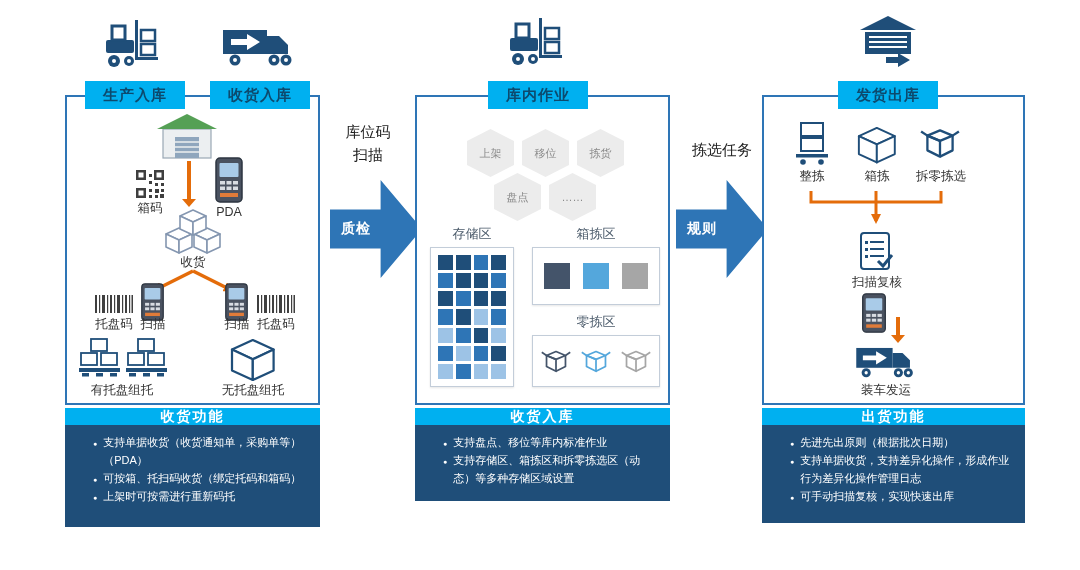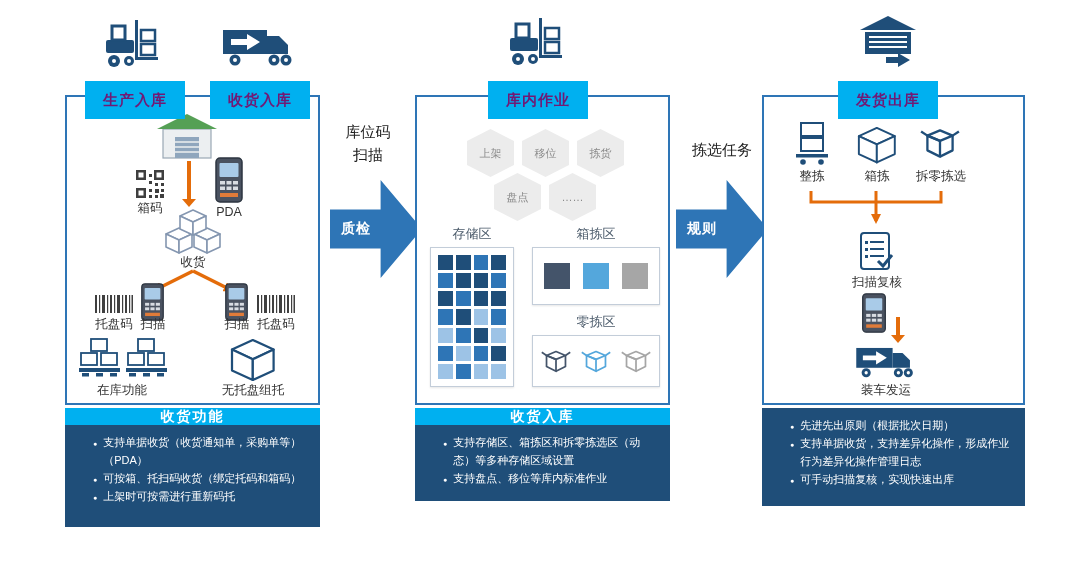--- a/index.html
+++ b/index.html
@@ -1,20 +1,20 @@
 <!DOCTYPE html>
 <html style="--cyan: #00b0f0; --panel-border: #2e75b6; --footer-bg: #1f4e79; --orange: #e46c0a; --flow-arrow: #2e75b6;"><head>
 <meta charset="utf-8">
 <style>
   * { margin:0; padding:0; box-sizing:border-box; }
   html,body { background:#fff; }
   body { font-family:"Liberation Sans","DejaVu Sans",sans-serif; }
   .stage { position:relative; width:1080px; height:570px; background:#fff; overflow:hidden; }
   .abs { position:absolute; }
-  .hdr { position:absolute; height:38px; background:var(--cyan,#00b0f0); color:#701a75; font-weight:bold;
+  .hdr { position:absolute; height:28px; background:var(--cyan,#00b0f0); color:#0c4a6e; font-weight:bold;
          font-size:15px; display:flex; align-items:center; justify-content:center; z-index:3; letter-spacing:1px; }
   .panel { position:absolute; background:#fff; border:2px solid var(--panel-border,#2e75b6); }
   .lbl  { position:absolute; font-size:12.5px; color:#333; text-align:center; line-height:1.15; }
   .zlbl { position:absolute; font-size:13px; color:#4a5a6a; text-align:center; }
   .zone { position:absolute; background:#fff; border:1px solid #c3cdd9; box-shadow:0 1px 2px rgba(0,0,0,.10); }
   .zone-flex { display:flex; align-items:center; justify-content:center; gap:13px; height:100%; }
   .hex { position:absolute; width:47px; height:48px; background:#ececec;
          clip-path:polygon(50% 0,100% 25%,100% 75%,50% 100%,0 75%,0 25%);
          display:flex; align-items:center; justify-content:center; font-size:11px; color:#8a8a8a; }
   .grid { display:grid; grid-template-columns:repeat(4,1fr); grid-template-rows:repeat(7,1fr); gap:3px; padding:7px; height:100%; }
@@ -258,21 +258,21 @@
       <g stroke="#1f4e79" stroke-width="1.8" fill="#fff">
         <rect x="14" y="2" width="16" height="12"></rect>
           <rect x="4" y="16" width="16" height="12"></rect>
           <rect x="24" y="16" width="16" height="12"></rect>
       </g>
       <rect x="2" y="31" width="41" height="4" fill="#1f4e79"></rect>
       <rect x="5" y="36" width="7" height="3.5" fill="#1f4e79"></rect>
         <rect x="19" y="36" width="7" height="3.5" fill="#1f4e79"></rect>
         <rect x="33" y="36" width="7" height="3.5" fill="#1f4e79"></rect>
     </svg>
-    <div class="lbl" style="left:5px;width:100px;top:286px">在库功能</div>
+    <div class="lbl" style="left:5px;width:100px;top:286px">有托盘组托</div>
 
     <svg class="abs" style="left:163px;top:242px" width="46" height="44" viewBox="0 0 46 44">
       <g stroke="#1f4e79" stroke-width="1.4" fill="#fff" stroke-linejoin="round" transform="translate(2,1) scale(1.6)">
         <use href="#cube"></use>
       </g>
     </svg>
     <div class="lbl" style="left:138px;width:96px;top:286px">无托盘组托</div>
   </div>
 
   <div class="flow-lbl" style="left:324px;top:120px;width:88px">
@@ -457,30 +457,31 @@
           <span>上架时可按需进行重新码托</span>
         </div>
     </div>
   </div>
 
   <div class="footer" style="left:415px;top:408px;width:255px">
     <div class="footer-title">收货入库</div>
     <div class="footer-body" style="min-height:76px">
       <div class="b-row">
           <span class="b-dot">●</span>
+          <span>支持盘点、移位等库内标准作业</span>
+        </div>
+      <div class="b-row">
+          <span class="b-dot">●</span>
           <span>支持存储区、箱拣区和拆零拣选区（动态）等多种存储区域设置</span>
         </div>
-      <div class="b-row">
-          <span class="b-dot">●</span>
-          <span>支持盘点、移位等库内标准作业</span>
-        </div>
     </div>
   </div>
 
   <div class="footer" style="left:762px;top:408px;width:263px">
+    <div class="footer-title">出货功能</div>
     <div class="footer-body" style="min-height:98px">
       <div class="b-row">
           <span class="b-dot">●</span>
           <span>先进先出原则（根据批次日期）</span>
         </div>
       <div class="b-row">
           <span class="b-dot">●</span>
           <span>支持单据收货，支持差异化操作，形成作业行为差异化操作管理日志</span>
         </div>
       <div class="b-row">

